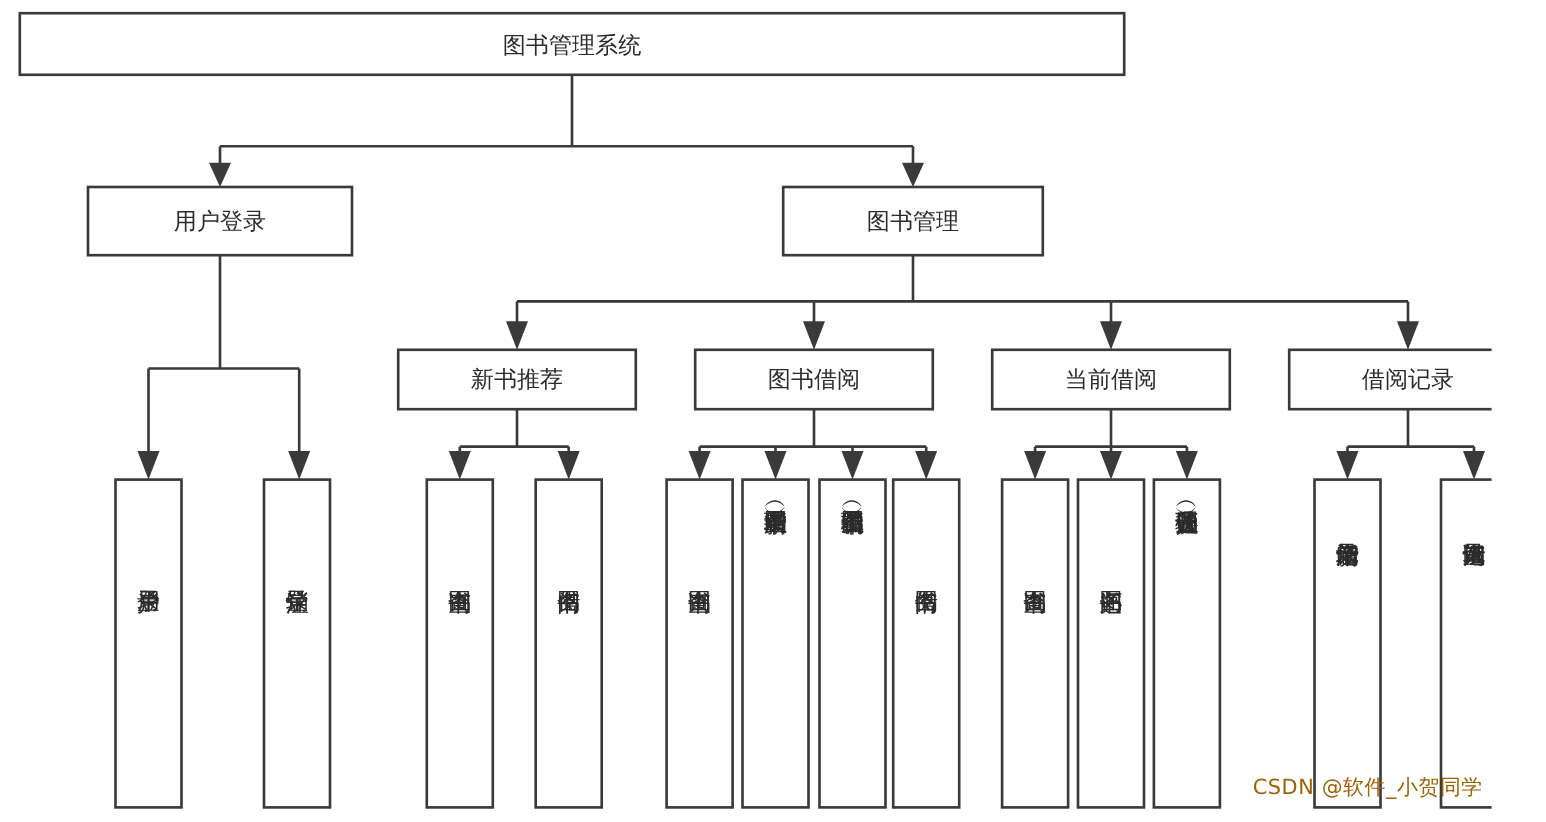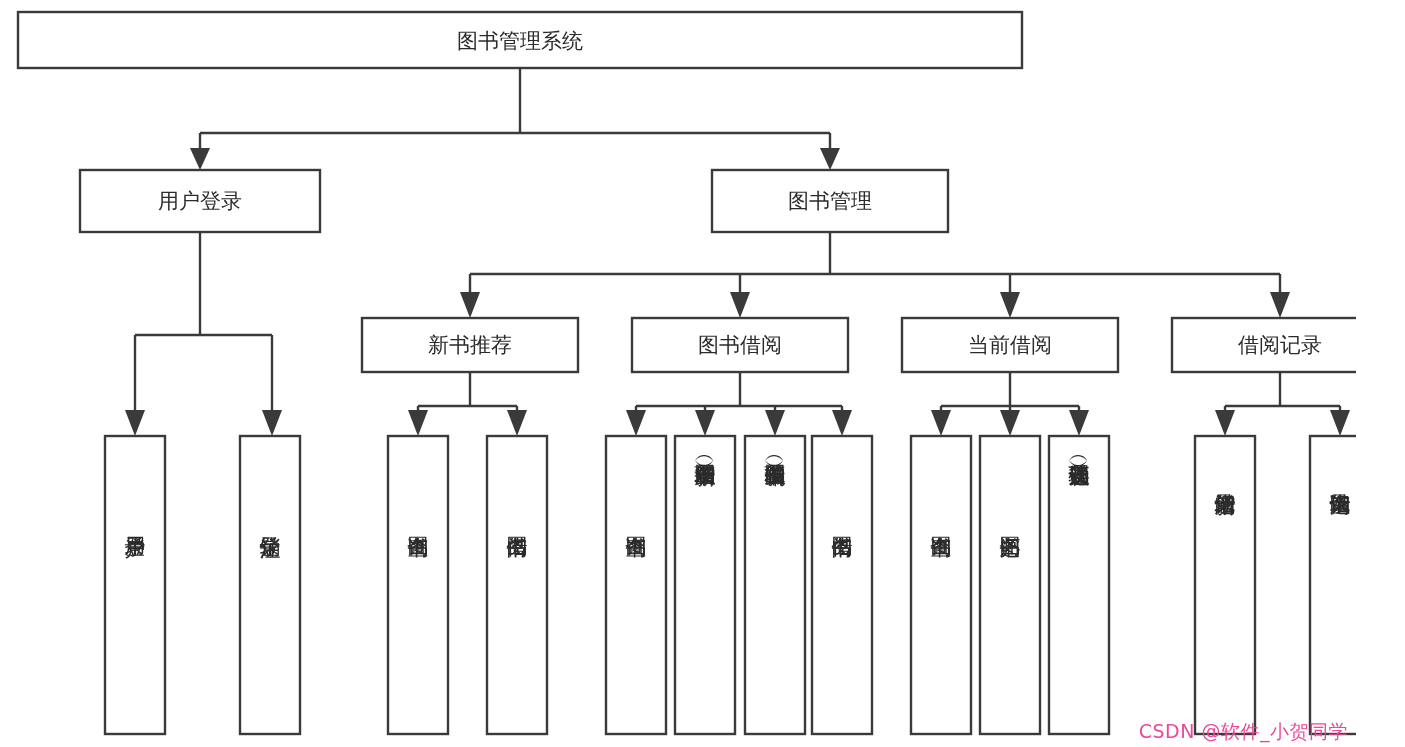--- a/index.html
+++ b/index.html
@@ -47,22 +47,22 @@
     stroke-width: 2.4;
     fill: none;
   }
   .arrow-head {
     fill: #3a3a3a;
     stroke: none;
   }
   .watermark {
     position: absolute;
     right: 8px;
-    bottom: 2px;
-    color: #ec4899;
+    bottom: 18px;
+    color: #a16207;
     font-family: "DejaVu Sans", "Liberation Sans", sans-serif;
     font-size: 19px;
     white-space: nowrap;
     letter-spacing: 0.5px;
     user-select: none;
   }
 </style>
 </head>
 <body>
 

